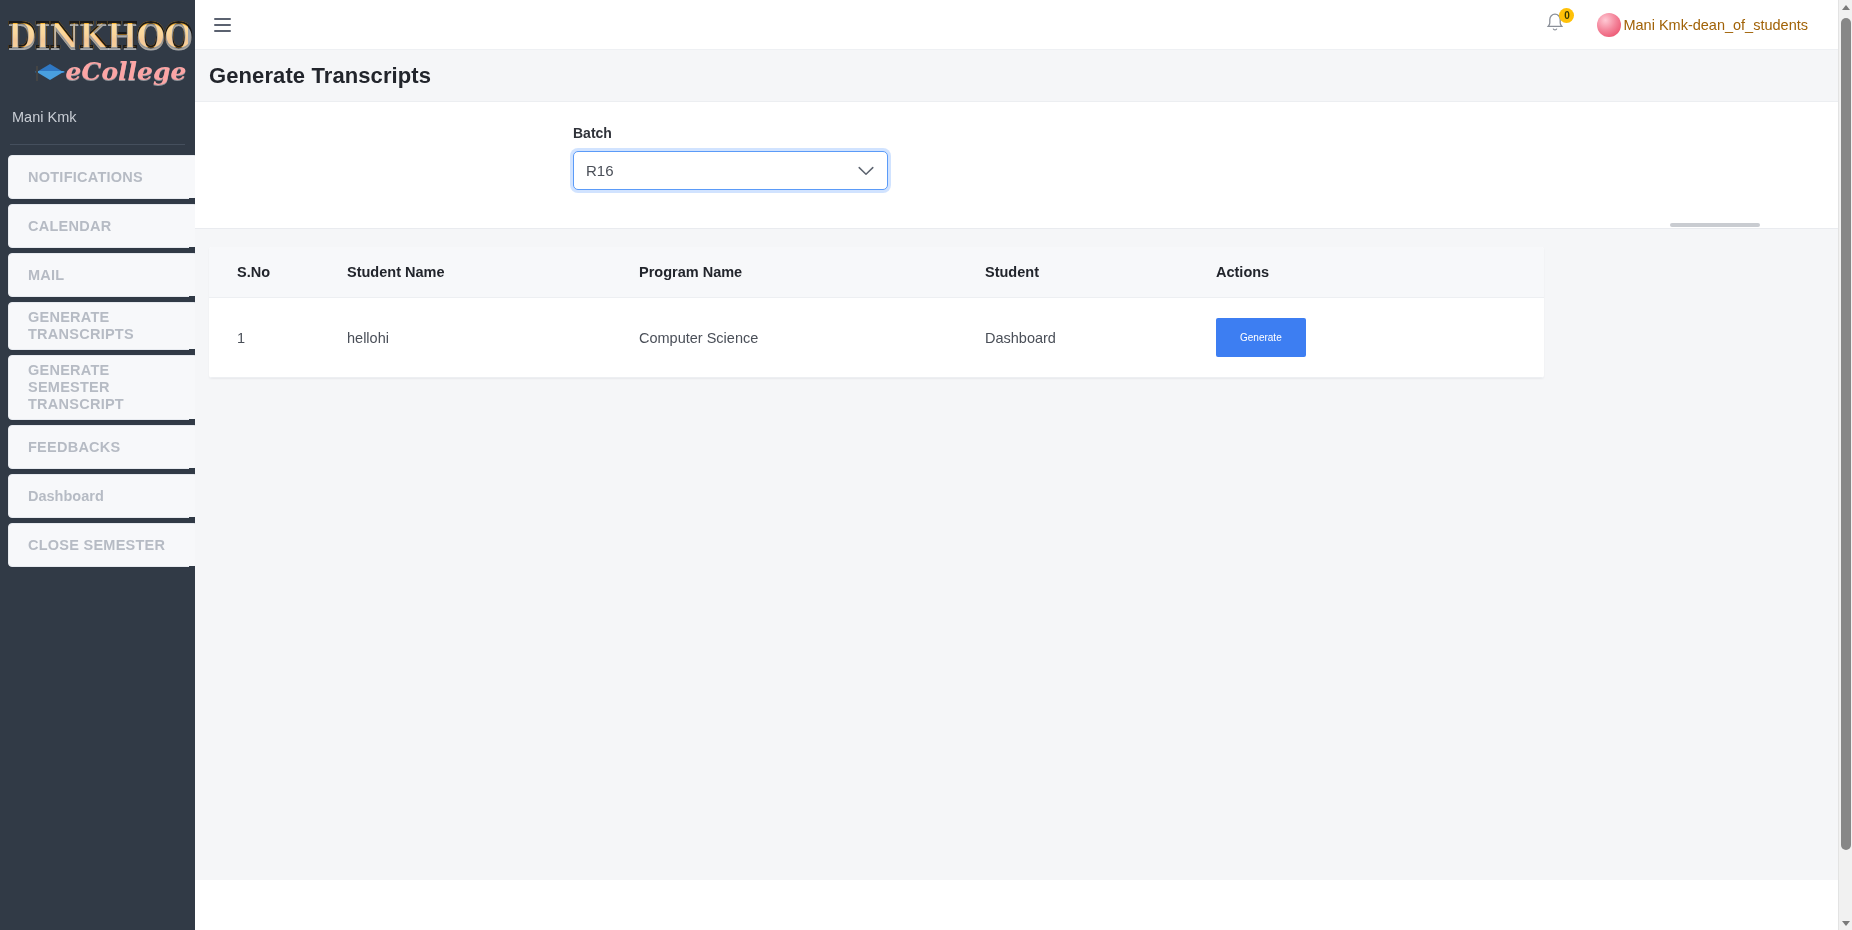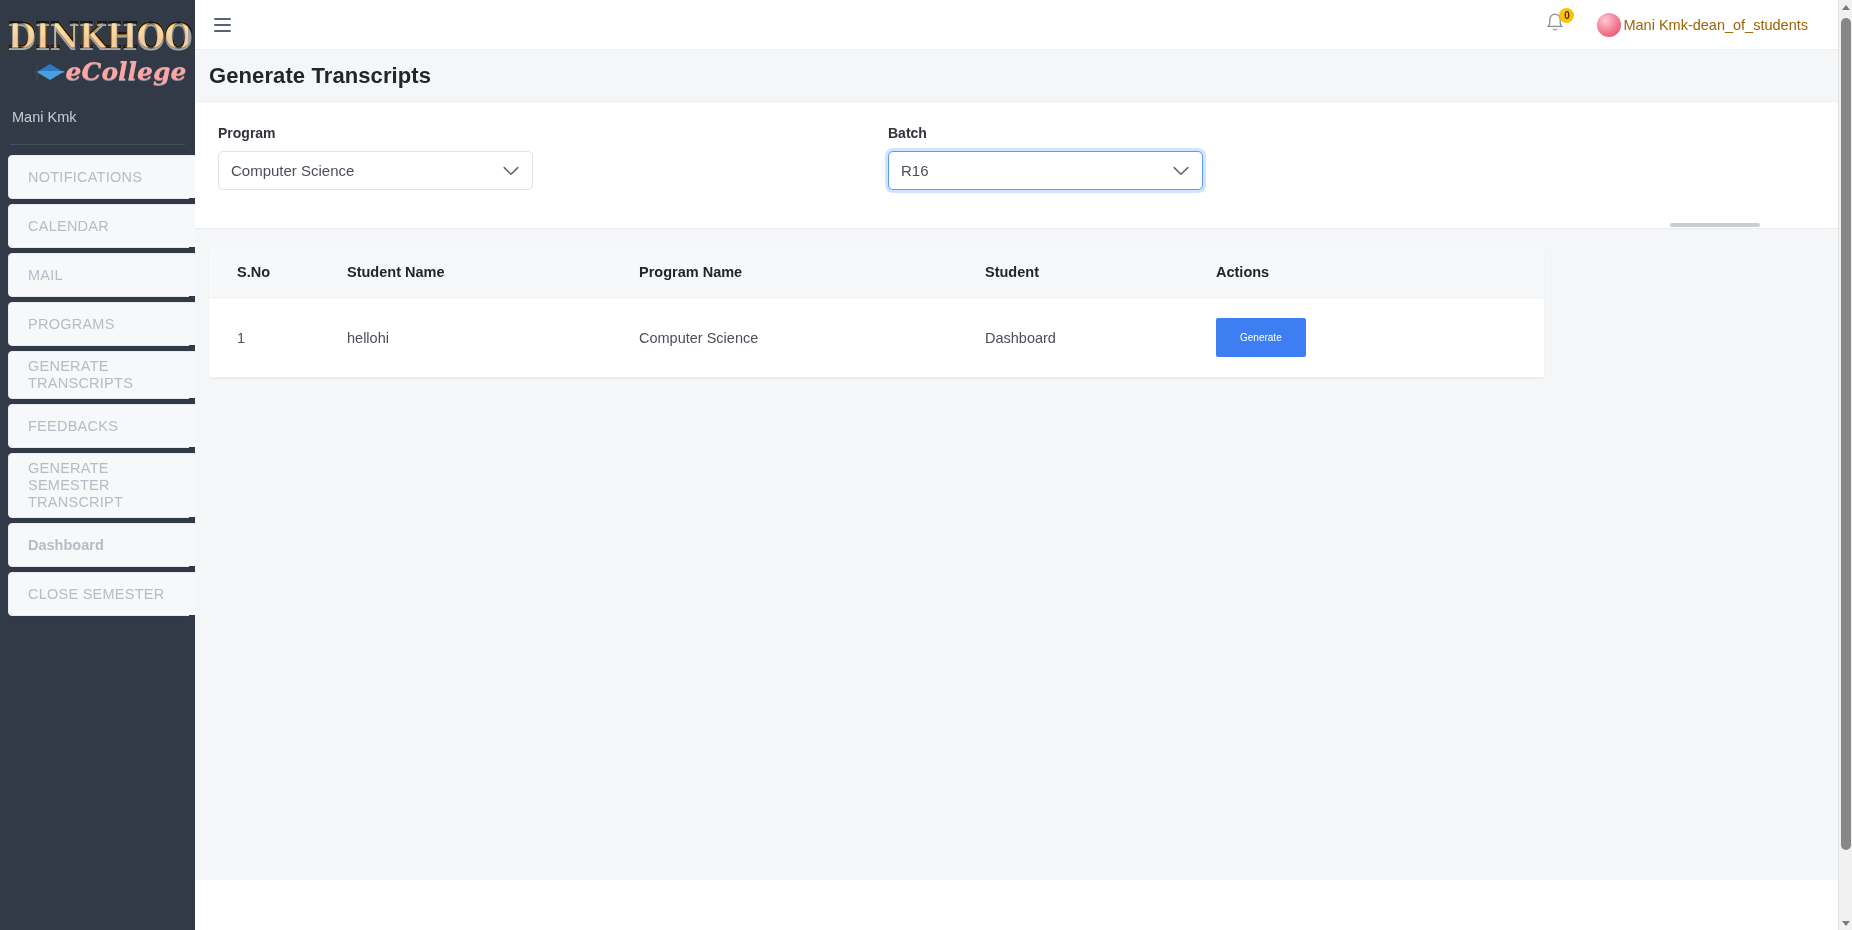--- a/index.html
+++ b/index.html
@@ -131,21 +131,21 @@
     align-items: center;
     padding: 6px 12px 6px 19px;
     margin-bottom: 5px;
     width: 190px;
     cursor: pointer;
     box-shadow: 0 1px 2px rgba(0,0,0,0.04);
   }
   .nav-item .nav-label {
     color: #b6bbc4;
     font-size: 14.5px;
-    font-weight: normal;
+    font-weight: bold;
     letter-spacing: 0.25px;
     line-height: 17px;
   }
   .nav-item.dash .nav-label {
     font-weight: bold;
     font-size: 14.5px;
     letter-spacing: 0;
     color: #b6bbc4;
   }
   
@@ -439,30 +439,27 @@
       <div class="nav-item">
         <span class="nav-label">NOTIFICATIONS</span>
       </div>
       <div class="nav-item">
         <span class="nav-label">CALENDAR</span>
       </div>
       <div class="nav-item">
         <span class="nav-label">MAIL</span>
       </div>
       <div class="nav-item">
-        <span class="nav-label">PROGRAMS</span>
-      </div>
-      <div class="nav-item">
         <span class="nav-label">GENERATE TRANSCRIPTS</span>
       </div>
       <div class="nav-item">
+        <span class="nav-label">GENERATE SEMESTER TRANSCRIPT</span>
+      </div>
+      <div class="nav-item">
         <span class="nav-label">FEEDBACKS</span>
-      </div>
-      <div class="nav-item">
-        <span class="nav-label">GENERATE SEMESTER TRANSCRIPT</span>
       </div>
       <div class="nav-item dash">
         <span class="nav-label">Dashboard</span>
       </div>
       <div class="nav-item">
         <span class="nav-label">CLOSE SEMESTER</span>
       </div>
     </nav>
   </aside>
 
@@ -490,29 +487,20 @@
       </div>
     </header>
 
     <div id="page-header">
       <span class="title">Generate Transcripts</span>
     </div>
 
     <section id="filters">
       <div class="filter-row">
 
-        <div class="field">
-          <div class="field-label">Program</div>
-          <div class="select">
-            <span class="sel-value">Computer Science</span>
-            <svg class="chev" width="16" height="10" viewBox="0 0 16 10">
-              <path d="M1.2 1.6 8 8.2l6.8-6.6" fill="none" stroke="#5d6470" stroke-width="1.5" stroke-linecap="round" stroke-linejoin="round"></path>
-            </svg>
-          </div>
-        </div>
 
         <div class="field batch">
           <div class="field-label">Batch</div>
           <div class="select focused">
             <span class="sel-value">R16</span>
             <svg class="chev" width="16" height="10" viewBox="0 0 16 10">
               <path d="M1.2 1.6 8 8.2l6.8-6.6" fill="none" stroke="#5d6470" stroke-width="1.5" stroke-linecap="round" stroke-linejoin="round"></path>
             </svg>
           </div>
         </div>

